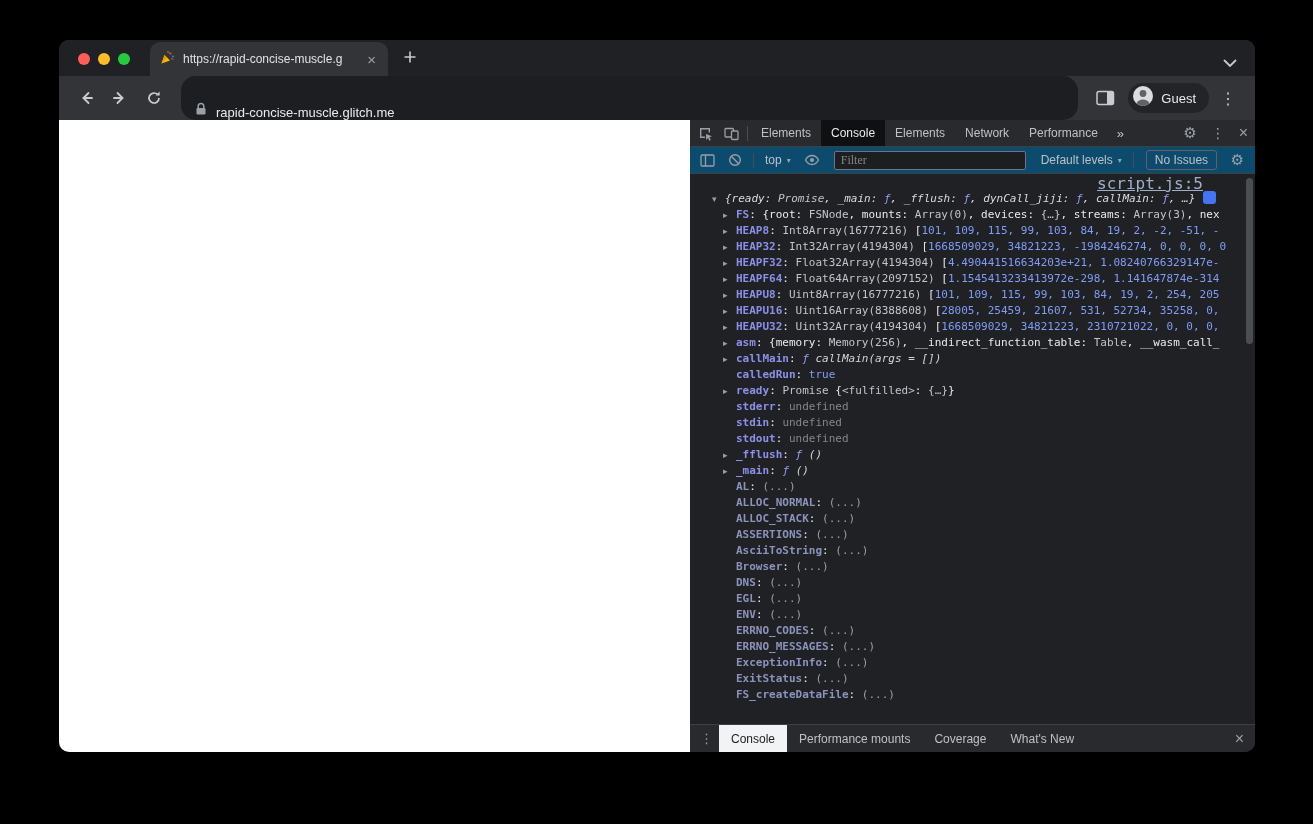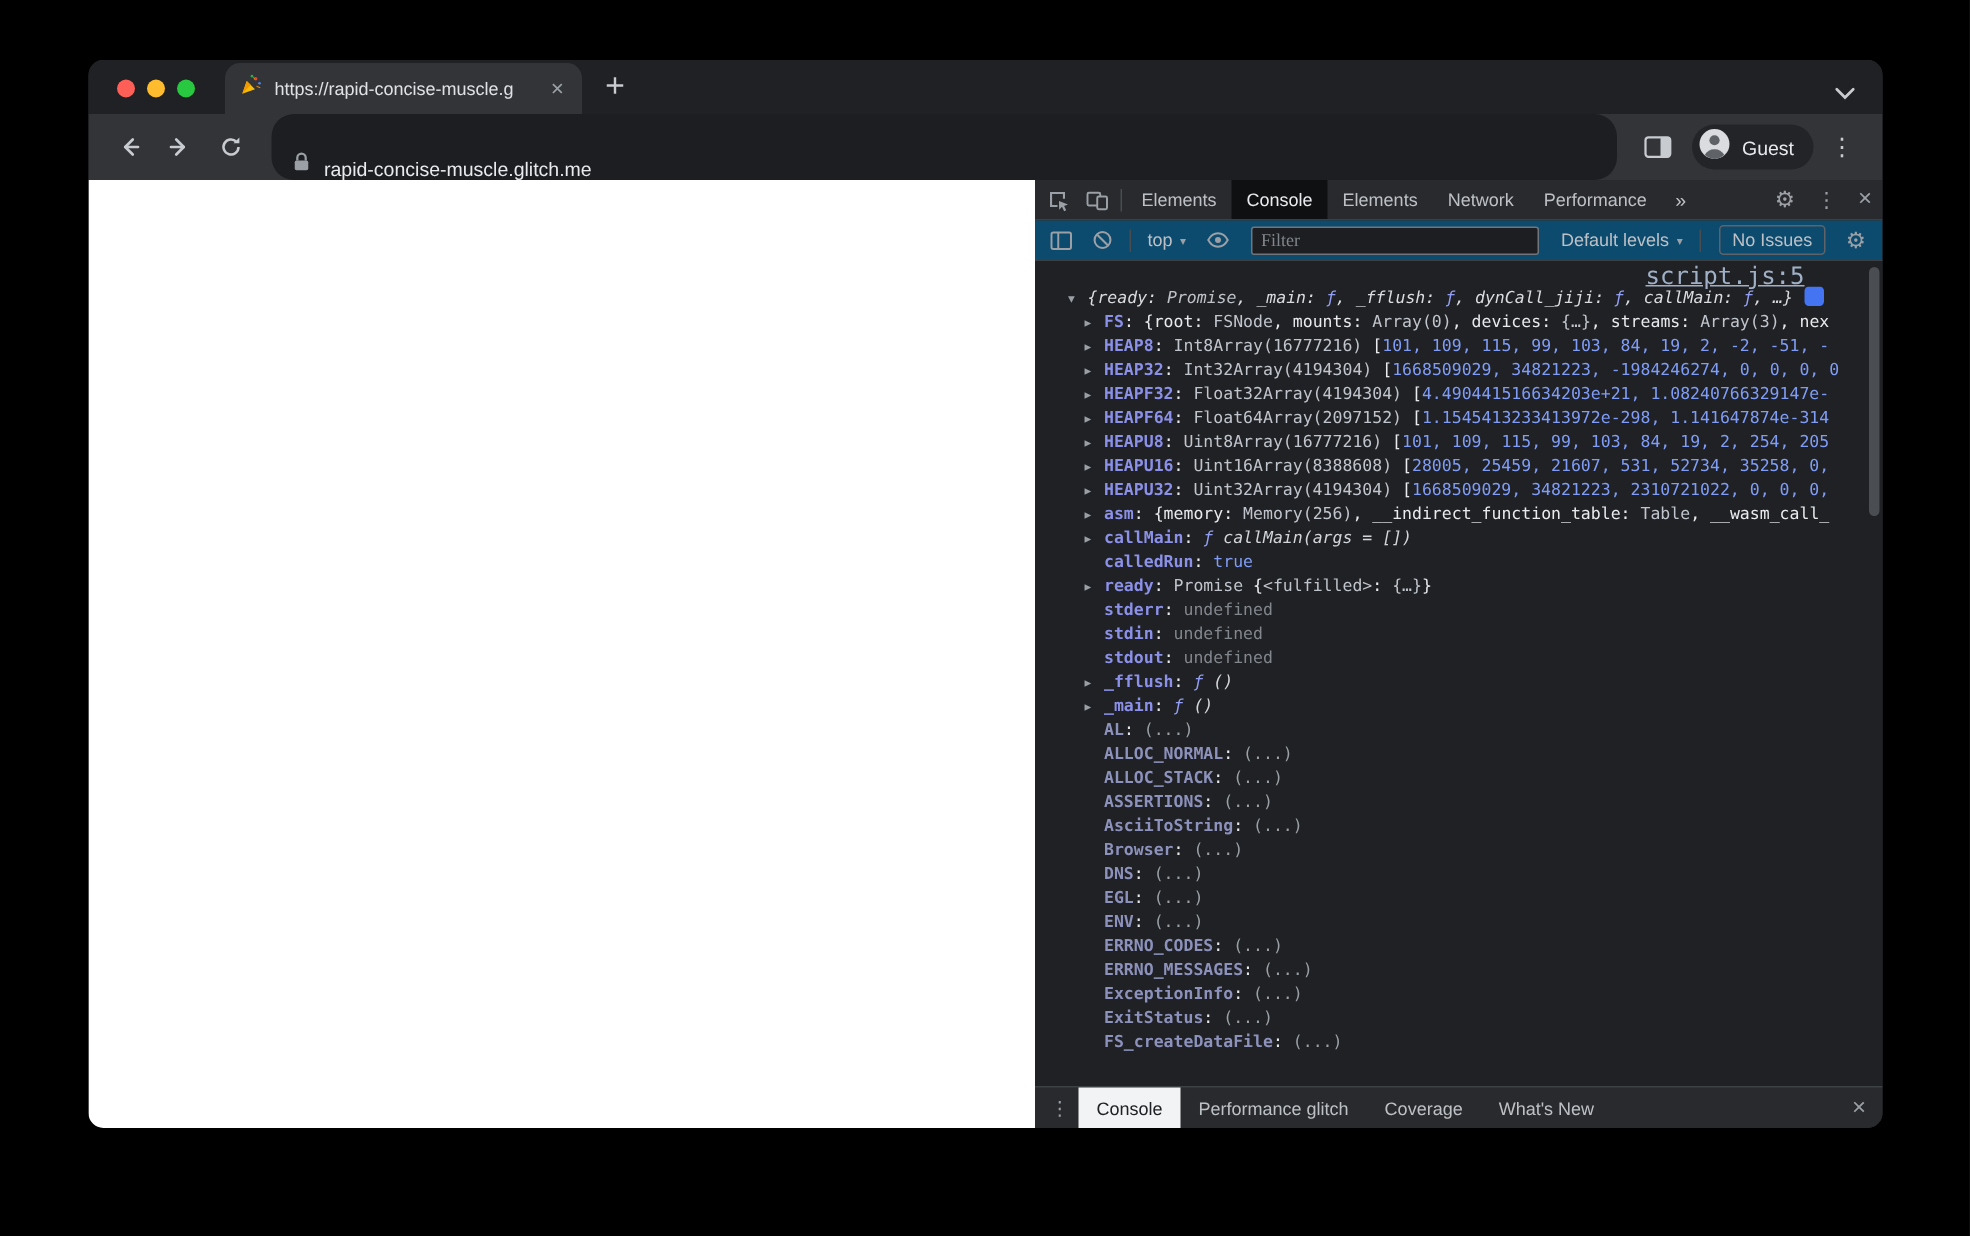--- a/index.html
+++ b/index.html
@@ -274,21 +274,21 @@
             <div class="crow ind"><span class="tri"></span><span class="s-kd">ExceptionInfo</span><span class="s-p">: </span><span class="s-g">(...)</span></div>
             <div class="crow ind"><span class="tri"></span><span class="s-kd">ExitStatus</span><span class="s-p">: </span><span class="s-g">(...)</span></div>
             <div class="crow ind"><span class="tri"></span><span class="s-kd">FS_createDataFile</span><span class="s-p">: </span><span class="s-g">(...)</span></div>
           </div>
         <div class="scrollthumb"></div>
       </div>
 
       <div class="drawer">
         <span class="vdots">⋮</span>
         <div class="drawer-tab selected">Console</div>
-        <div class="drawer-tab">Performance glitch</div>
+        <div class="drawer-tab">Performance mounts</div>
         <div class="drawer-tab">Coverage</div>
         <div class="drawer-tab">What's New</div>
         <span class="spacer"></span>
         <span class="glyph-btn" style="font-size:16px">×</span>
       </div>
 
     </div>
   </div>
 </div>
 

